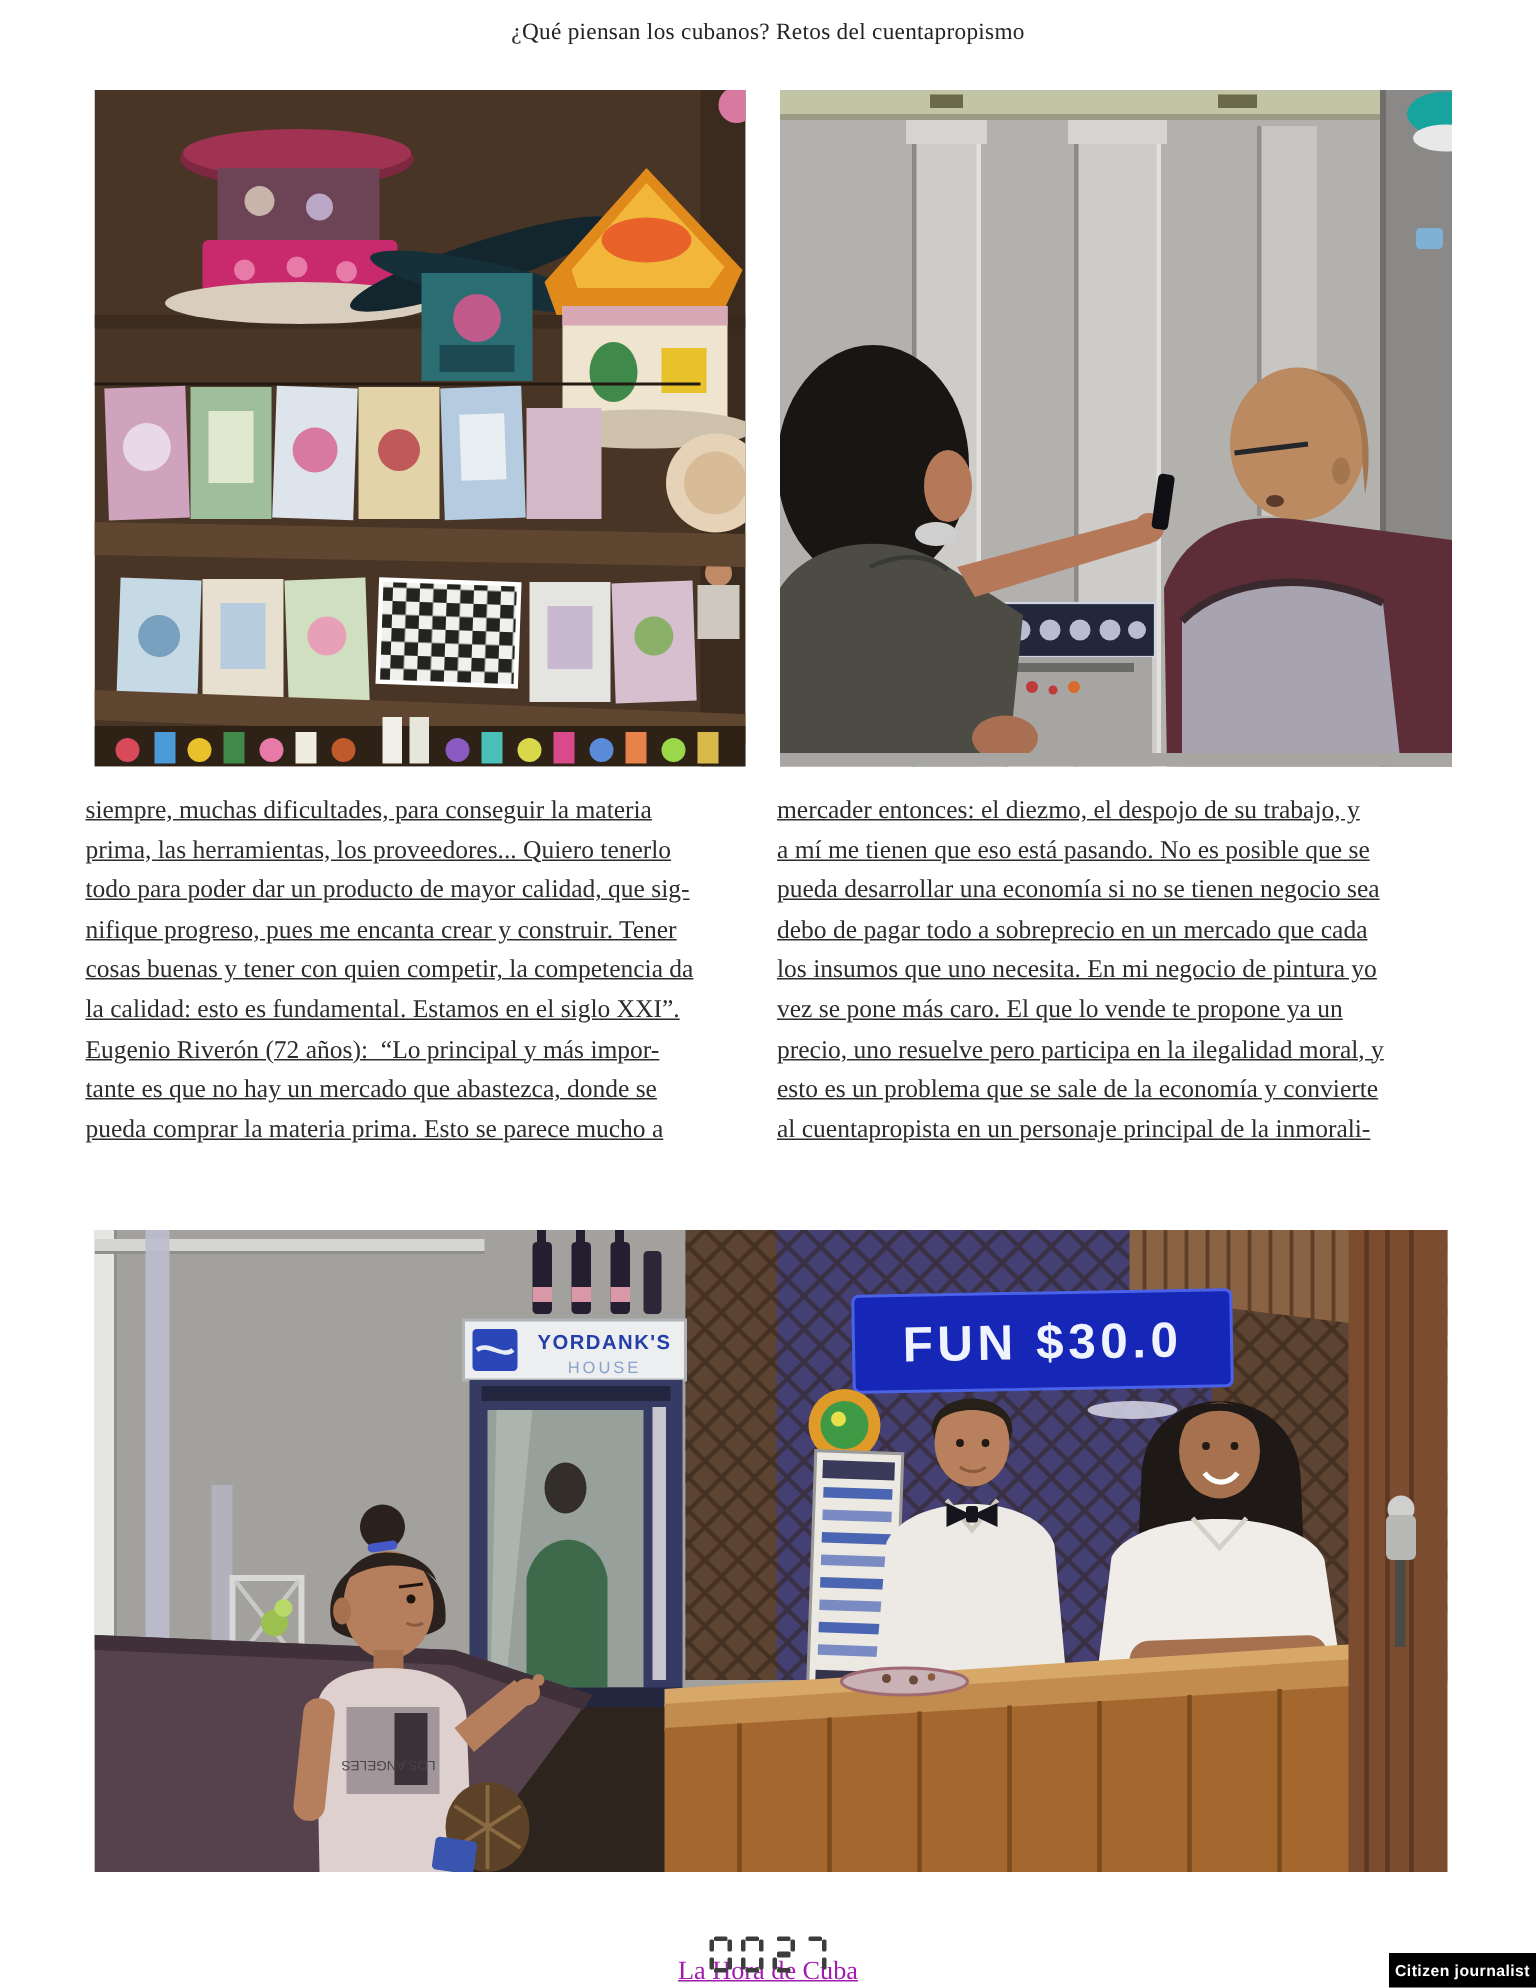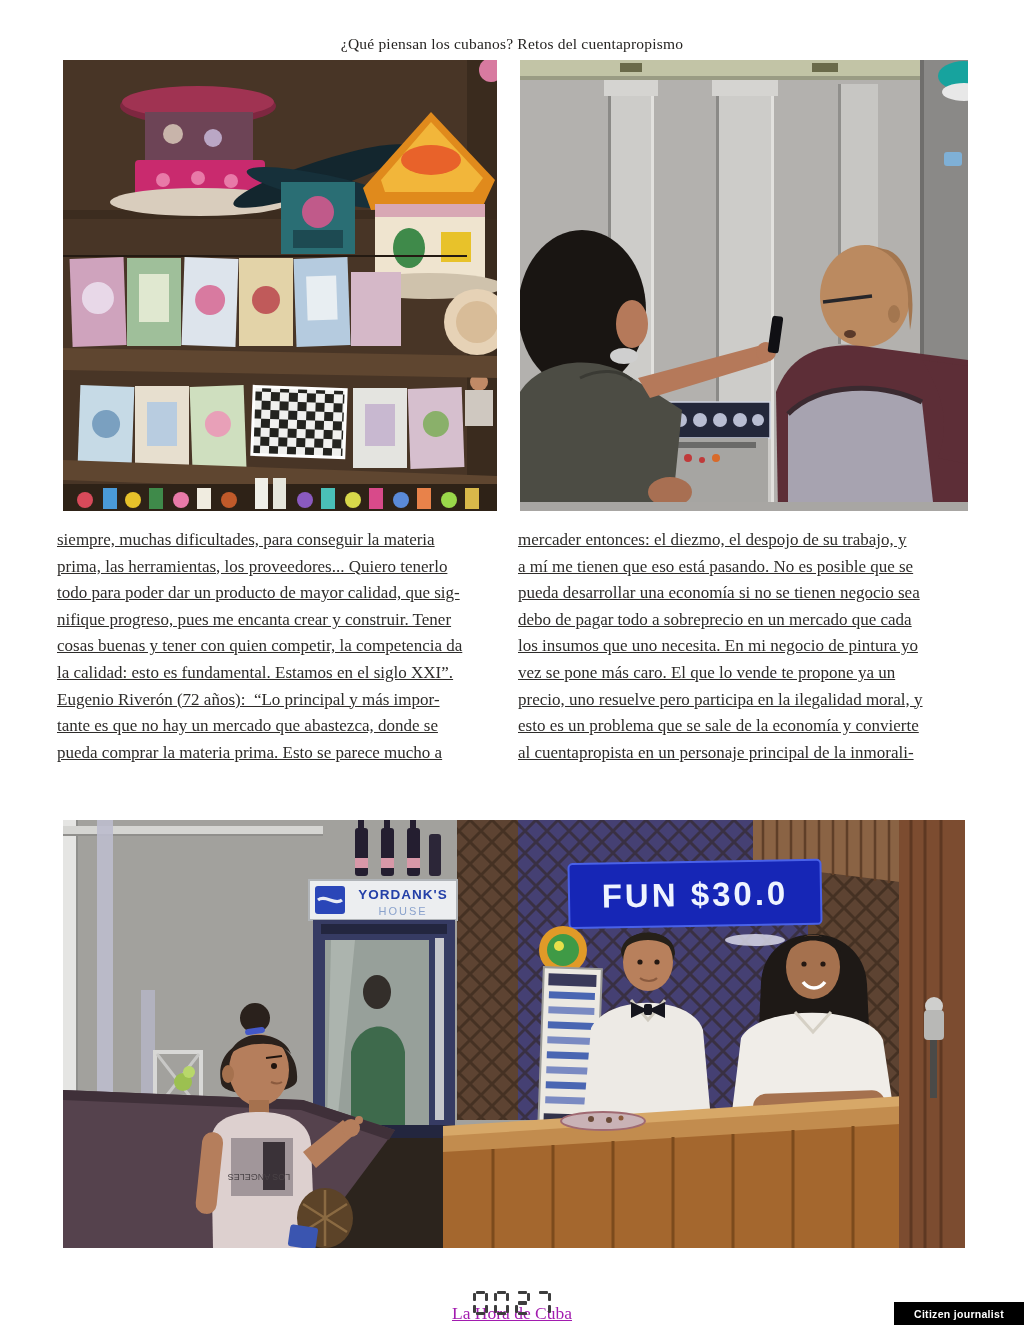--- a/index.html
+++ b/index.html
@@ -1,19 +1,19 @@
 <!DOCTYPE html>
 <html lang="es"><head>
 <meta charset="utf-8">
 <style>
   html,body{margin:0;padding:0;}
   body{width:1024px;height:1325px;position:relative;background:#ffffff;
        font-family:"Liberation Serif",serif;color:#2b2927;overflow:hidden;}
   .page-title{position:absolute;top:13px;left:0;width:100%;text-align:center;
-       font-size:15.5px;letter-spacing:.2px;color:#262422;margin-top:22px;}
+       font-size:15.5px;letter-spacing:.2px;color:#262422;}
   .photo{position:absolute;display:block;}
   #photo-market{left:63px;top:60px;width:434px;height:451px;}
   #photo-interview{left:520px;top:60px;width:448px;height:451px;}
   #photo-bar{left:63px;top:820px;width:902px;height:428px;}
   .column{position:absolute;top:527px;font-size:17px;line-height:26.6px;color:#2e2c2a;text-decoration:underline;}
   #col-left{left:57px;width:447px;}
   #col-right{left:518px;width:450px;}
   .tline{white-space:pre;}
   .footer-title{position:absolute;top:1303px;left:0;width:100%;text-align:center;
        font-size:17.5px;color:#a21caf;text-decoration:underline;}
@@ -22,21 +22,21 @@
   
   .sseg{display:inline-block;position:relative;width:15px;height:24px;margin:0 3px;}
   .sg{position:absolute;background:#3d3d3d;border-radius:1px;display:block;}
   .sg.h{width:9px;height:3.4px;left:3px;}
   .sg.v{width:3.4px;height:8.4px;}
   .sg.a{top:0;}.sg.g{top:10.3px;}.sg.d{bottom:0;}
   .sg.f{left:0;top:1.8px;}.sg.b{right:0;top:1.8px;}
   .sg.e{left:0;bottom:1.8px;}.sg.c{right:0;bottom:1.8px;}
   .credit-badge{position:absolute;right:0;top:1302px;height:23px;background:#000;
        color:#fff;font-family:"Liberation Sans",sans-serif;font-weight:bold;
-       font-size:10.5px;display:flex;align-items:center;padding:0 20px;letter-spacing:.3px;}
+       font-size:10.5px;display:flex;align-items:center;padding:0 4px;letter-spacing:.3px;}
   svg text{font-family:"Liberation Sans",sans-serif;}
 </style>
 </head>
 <body>
 
 <div class="page-title">¿Qué piensan los cubanos? Retos del cuentapropismo</div>
 
 <svg id="photo-market" class="photo" viewBox="0 0 434 451">
   <defs>
     <pattern id="chk" width="18" height="18" patternUnits="userSpaceOnUse">

